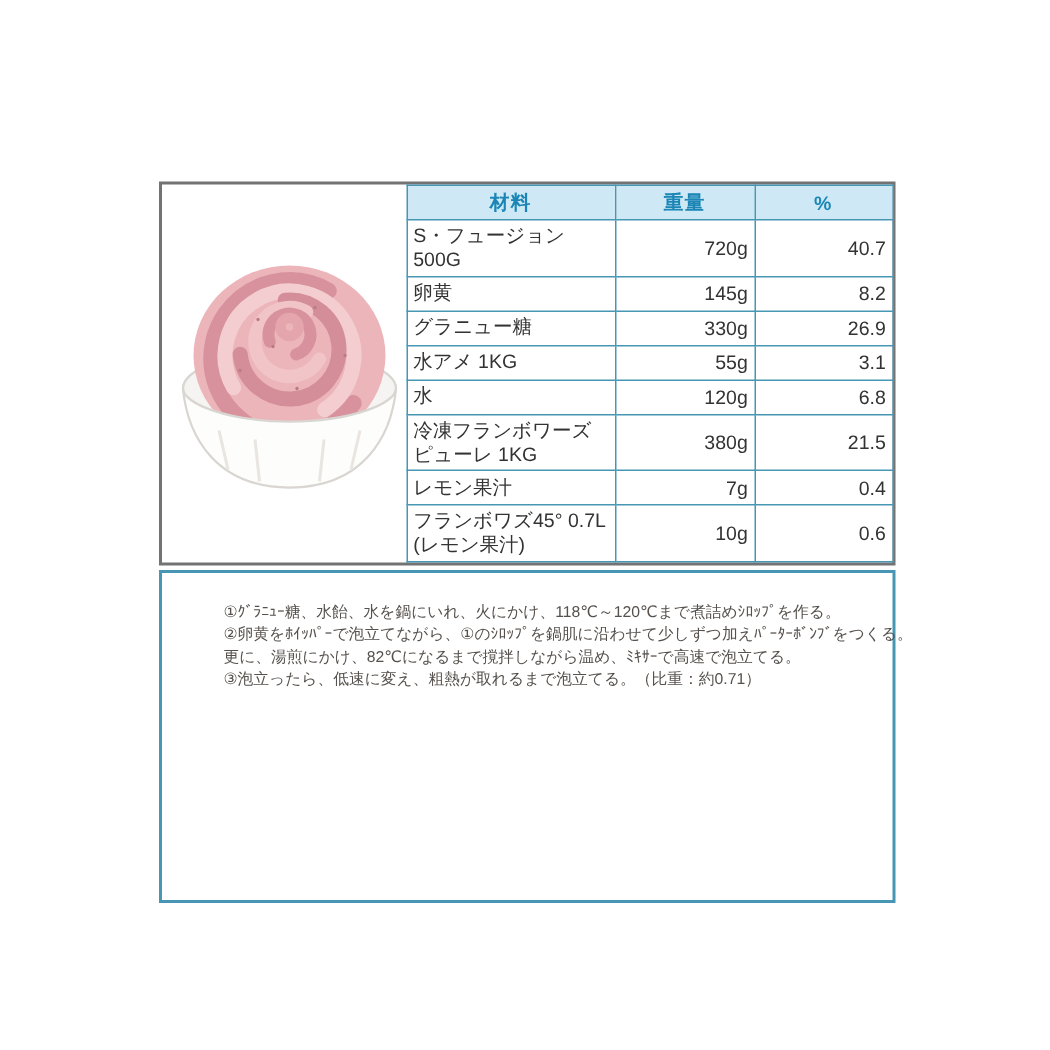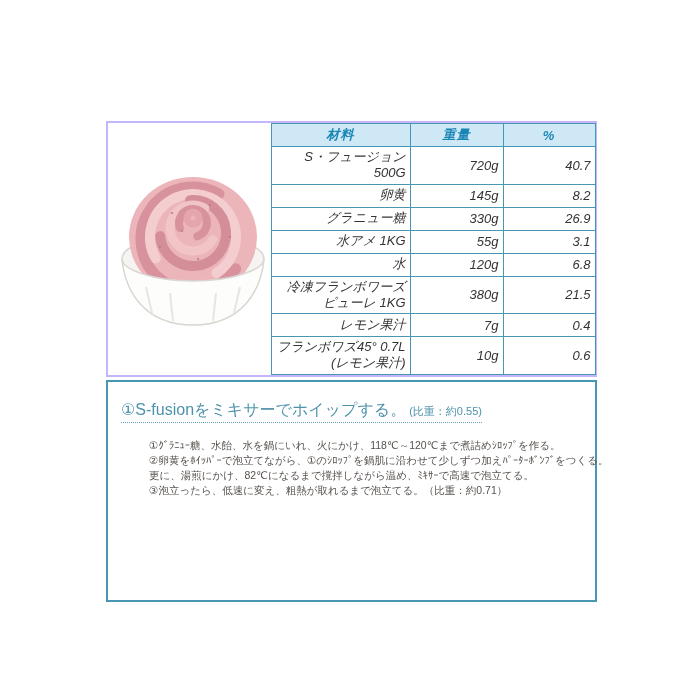--- a/index.html
+++ b/index.html
@@ -6,21 +6,21 @@
   body{
     width:700px;height:700px;position:relative;background:#ffffff;
     font-family:"Liberation Sans","DejaVu Sans",sans-serif;
     -webkit-font-smoothing:antialiased;
   }
   .card{
     position:absolute;left:106px;top:121px;width:491px;
   }
   
   .table-box{
-    border:2px solid #c4b5fd;background:#fff;font-style:italic;
+    border:2px solid #737373;background:#fff;
   }
   table.ing{
     width:100%;border-collapse:collapse;table-layout:fixed;
   }
   table.ing col.c-photo{width:163px;}
   table.ing col.c-name{width:139px;}
   table.ing col.c-weight{width:93px;}
   table.ing col.c-pct{width:92px;}
   table.ing th, table.ing td{
     border:1px solid #4796b4;
@@ -29,21 +29,21 @@
     overflow:hidden;
   }
   table.ing th{
     background:#cee9f5;color:#1b86b6;font-weight:bold;
     height:18px;text-align:center;letter-spacing:1px;
   }
   td.photo-cell{
     border:none !important;background:#ffffff;
     text-align:center;vertical-align:middle;padding:0;
   }
-  td.name{ text-align:right;padding-left:8px;height:18px;line-height:1.25;}
+  td.name{ text-align:left;padding-left:8px;height:18px;line-height:1.25;}
   td.num{ text-align:right;height:18px;}
   
   .steps-box{
     margin-top:3px;
     border:2px solid #4796b4;background:#fff;
     padding:11px 13px 10px 13px;
     min-height:222px;box-sizing:border-box;
   }
   .step{ margin:3px 0 14px 0; }
   .step:last-child{ margin-bottom:4px; }
@@ -155,23 +155,20 @@
         <td class="name">フランボワズ45° 0.7L (レモン果汁)</td>
         <td class="num">10g</td>
         <td class="num">0.6</td>
       </tr>
     </tbody>
       </table>
   </div>
 
   <div class="steps-box">
 
-    <div class="step">
-      <span class="step-line"><span>①S-fusionをミキサーでホイップする。</span><span class="step-note">(比重：約0.55)</span></span>
-    </div>
 
 
     <div class="substeps">
       <div class="substep">①ｸﾞﾗﾆｭｰ糖、水飴、水を鍋にいれ、火にかけ、118℃～120℃まで煮詰めｼﾛｯﾌﾟを作る。</div>
       <div class="substep">②卵黄をﾎｲｯﾊﾟｰで泡立てながら、①のｼﾛｯﾌﾟを鍋肌に沿わせて少しずつ加えﾊﾟｰﾀｰﾎﾞﾝﾌﾞをつくる。</div>
       <div class="substep">更に、湯煎にかけ、82℃になるまで撹拌しながら温め、ﾐｷｻｰで高速で泡立てる。</div>
       <div class="substep">③泡立ったら、低速に変え、粗熱が取れるまで泡立てる。（比重：約0.71）</div>
     </div>
 
 

